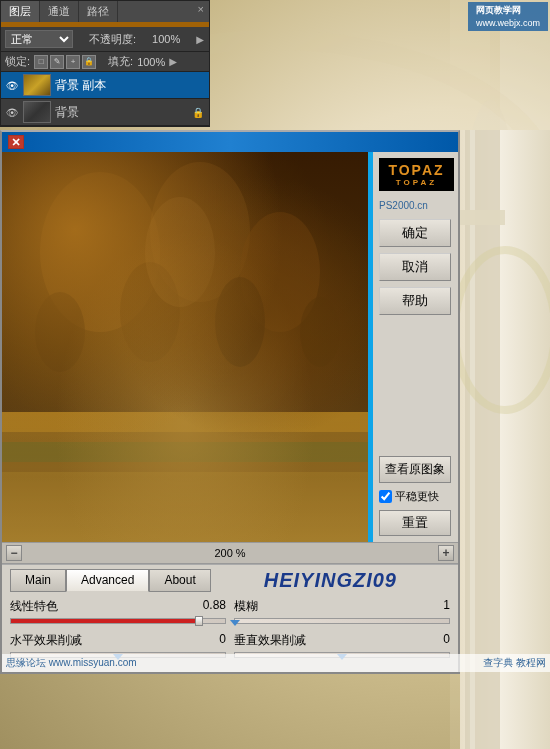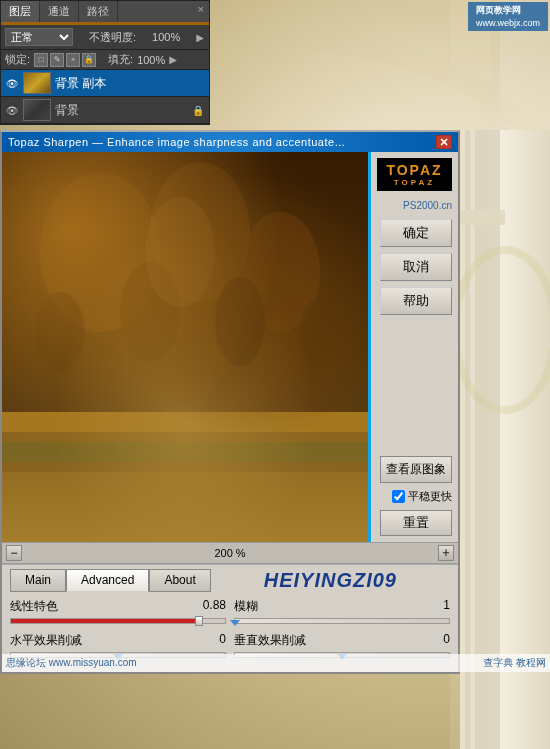--- a/index.html
+++ b/index.html
@@ -19,21 +19,21 @@
       top: 0;
       left: 0;
       width: 210px;
       background: #3c3c3c;
       border: 1px solid #222;
       z-index: 10;
     }
     .ps-panel-tabs {
       display: flex;
       background: #4a4a4a;
-      border-bottom: 3px solid #a16207;
+      border-bottom: 5px solid #a16207;
     }
     .ps-tab {
       color: #ccc;
       padding: 3px 8px;
       font-size: 11px;
       cursor: pointer;
       border-right: 1px solid #333;
     }
     .ps-tab.active { color: #fff; background: #555; }
     .ps-close-btn {
@@ -193,24 +193,24 @@
         radial-gradient(ellipse at 20% 20%, rgba(180,120,30,0.8) 0%, transparent 50%),
         radial-gradient(ellipse at 70% 40%, rgba(100,60,10,0.7) 0%, transparent 40%),
         radial-gradient(ellipse at 50% 70%, rgba(180,140,60,0.6) 0%, transparent 50%),
         linear-gradient(to bottom, rgba(60,30,5,0.5) 0%, rgba(140,100,30,0.3) 50%, rgba(180,150,80,0.4) 100%);
     }
 
     
     .topaz-sidebar {
       width: 90px;
       background: #d4d0c8;
-      border-left: 3px solid #0ea5e9;
+      border-left: 5px solid #0ea5e9;
       display: flex;
       flex-direction: column;
-      align-items: flex-end;
+      align-items: flex-start;
       padding: 6px 6px;
       gap: 6px;
     }
     .topaz-logo {
       background: #000;
       color: #fff;
       padding: 4px 6px;
       text-align: center;
       width: 75px;
       font-size: 11px;
@@ -493,21 +493,20 @@
 </div>
 
 <div class="corner-logo-tl">
   <div style="font-weight:bold;">网页教学网</div>
   <div>www.webjx.com</div>
 </div>
 
 <div class="topaz-dialog">
 
   <div class="topaz-titlebar">
-    <span class="topaz-title-text">Topaz Sharpen — Enhance image sharpness and accentuate...</span>
     <div class="topaz-close-btn">✕</div>
   </div>
 
   <div class="topaz-body">
 
     <div class="topaz-preview">
       <div class="topaz-preview-img">
 
         <svg width="100%" height="100%" style="position:absolute;top:0;left:0;" viewBox="0 0 370 390" preserveAspectRatio="xMidYMid slice">
           <defs>

